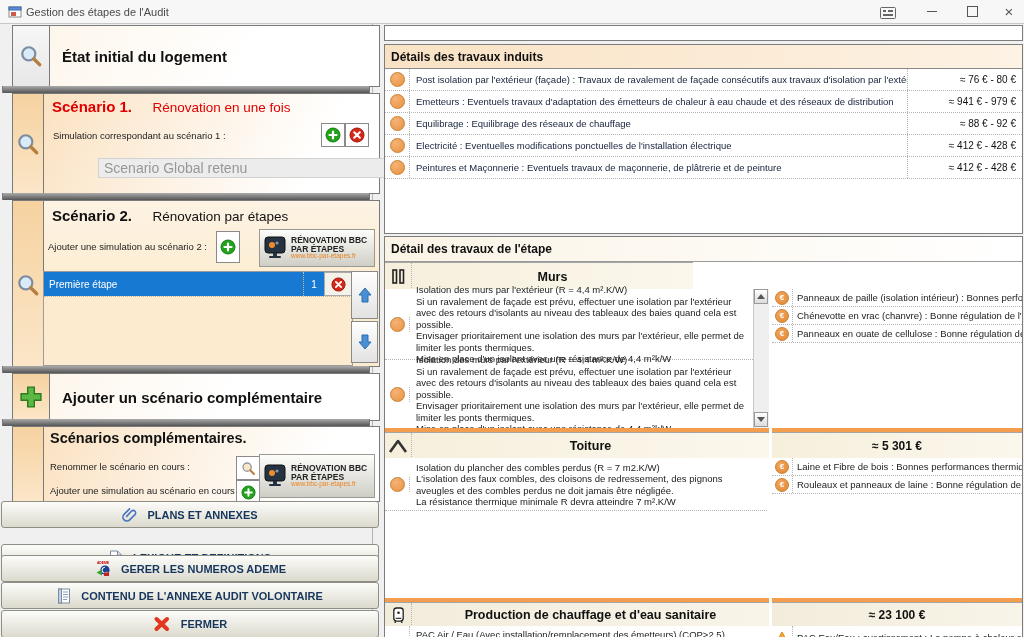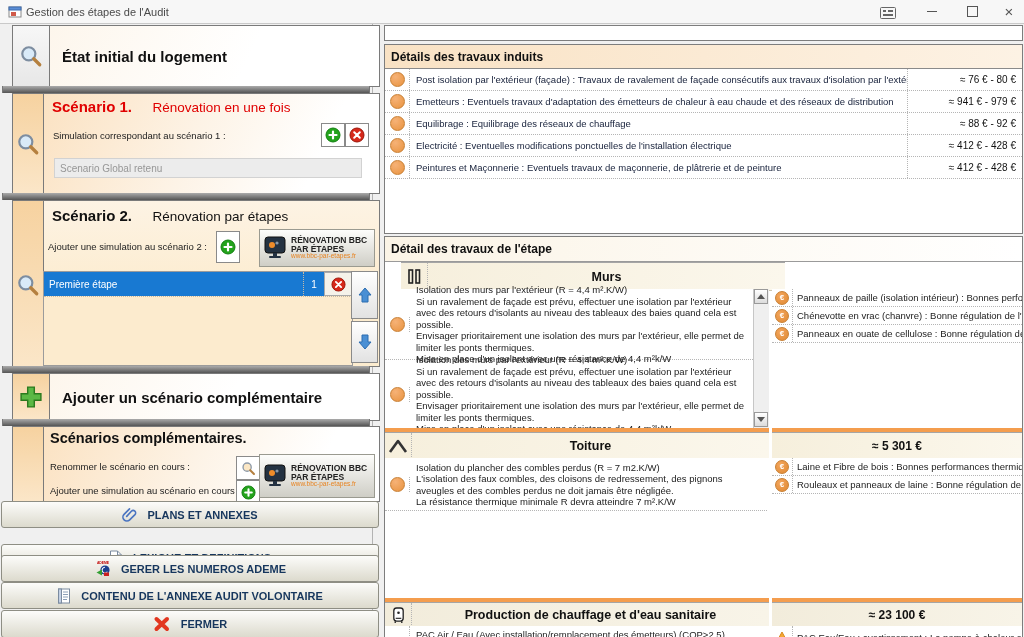--- a/index.html
+++ b/index.html
@@ -20,21 +20,21 @@
     border-left:1px solid #777;border-right:1px solid #777;}
   h1.big{margin:0;font-size:15px;font-weight:bold;color:#111;}
   .rednum{font-size:15px;font-weight:bold;color:#e00000;}
   .redname{font-size:13.5px;color:#e00000;margin-left:16px;}
   .blknum{font-size:15px;font-weight:bold;color:#111;}
   .blkname{font-size:13.5px;color:#111;margin-left:16px;}
   .small{font-size:9.5px;color:#222;}
   .sqbtn{position:absolute;width:22px;height:22px;background:#fff;border:1px solid #8a8a8a;
     display:flex;align-items:center;justify-content:center;}
   .txtinput{position:absolute;height:18px;background:#ececec;border:1px solid #d2d2d2;
-    color:#979797;font-size:10px;font-family:"Liberation Sans",sans-serif;padding:0 5px;}
+    color:#979797;font-size:14px;font-family:"Liberation Sans",sans-serif;padding:0 5px;margin-left:44px;}
   
   .bbcbox{position:absolute;width:108px;background:linear-gradient(#fdfdfb,#cfcec6);
     border:1px solid #9a9a90;display:flex;align-items:center;padding:2px 3px;gap:4px;}
   .bbctxt{line-height:1;}
   .bbctxt .l1{font-size:8.5px;font-weight:bold;color:#222;}
   .bbctxt .l3{font-size:6.5px;color:#e8821e;}
   
   .s2list{position:absolute;background:#fcebce;border:1px solid #9b9b9b;}
   .s2row{height:24px;display:flex;border-bottom:1px dotted #c9b9a0;align-items:stretch;}
   .s2row .lab{flex:1;font-size:10px;display:flex;align-items:center;padding-left:5px;color:#222;}
@@ -344,21 +344,21 @@
         <div class="odot"></div>
       </div>
     <div class="indtxt">Peintures et Maçonnerie : Eventuels travaux de maçonnerie, de plâtrerie et de peinture</div>
     <div class="indcost">≈ 412 € - 428 €</div>
   </div>
 </div>
 
 <div class="rpanel" style="left:384px;top:236px;width:637px;height:401px;overflow:hidden">
   <div class="etapehdr">Détail des travaux de l'étape</div>
 
-  <div class="sechdr" style="left:16px;top:25px;width:384px;height:27px">
+  <div class="sechdr" style="left:0;top:25px;width:308px;height:27px">
     <div class="icell">
       <svg width="16" height="18" viewBox="0 0 16 18">
           <rect x="3" y="2" width="3.5" height="13" fill="none" stroke="#222" stroke-width="1.6"></rect>
           <rect x="10" y="2" width="3.5" height="13" fill="none" stroke="#222" stroke-width="1.6"></rect>
         </svg>
     </div>
     <div class="ttl">Murs</div>
   </div>
   <div class="abs" style="left:0;top:52px;width:384px;height:139px;background:#fff">
     <div class="workitem" style="height:70px;width:368px">

